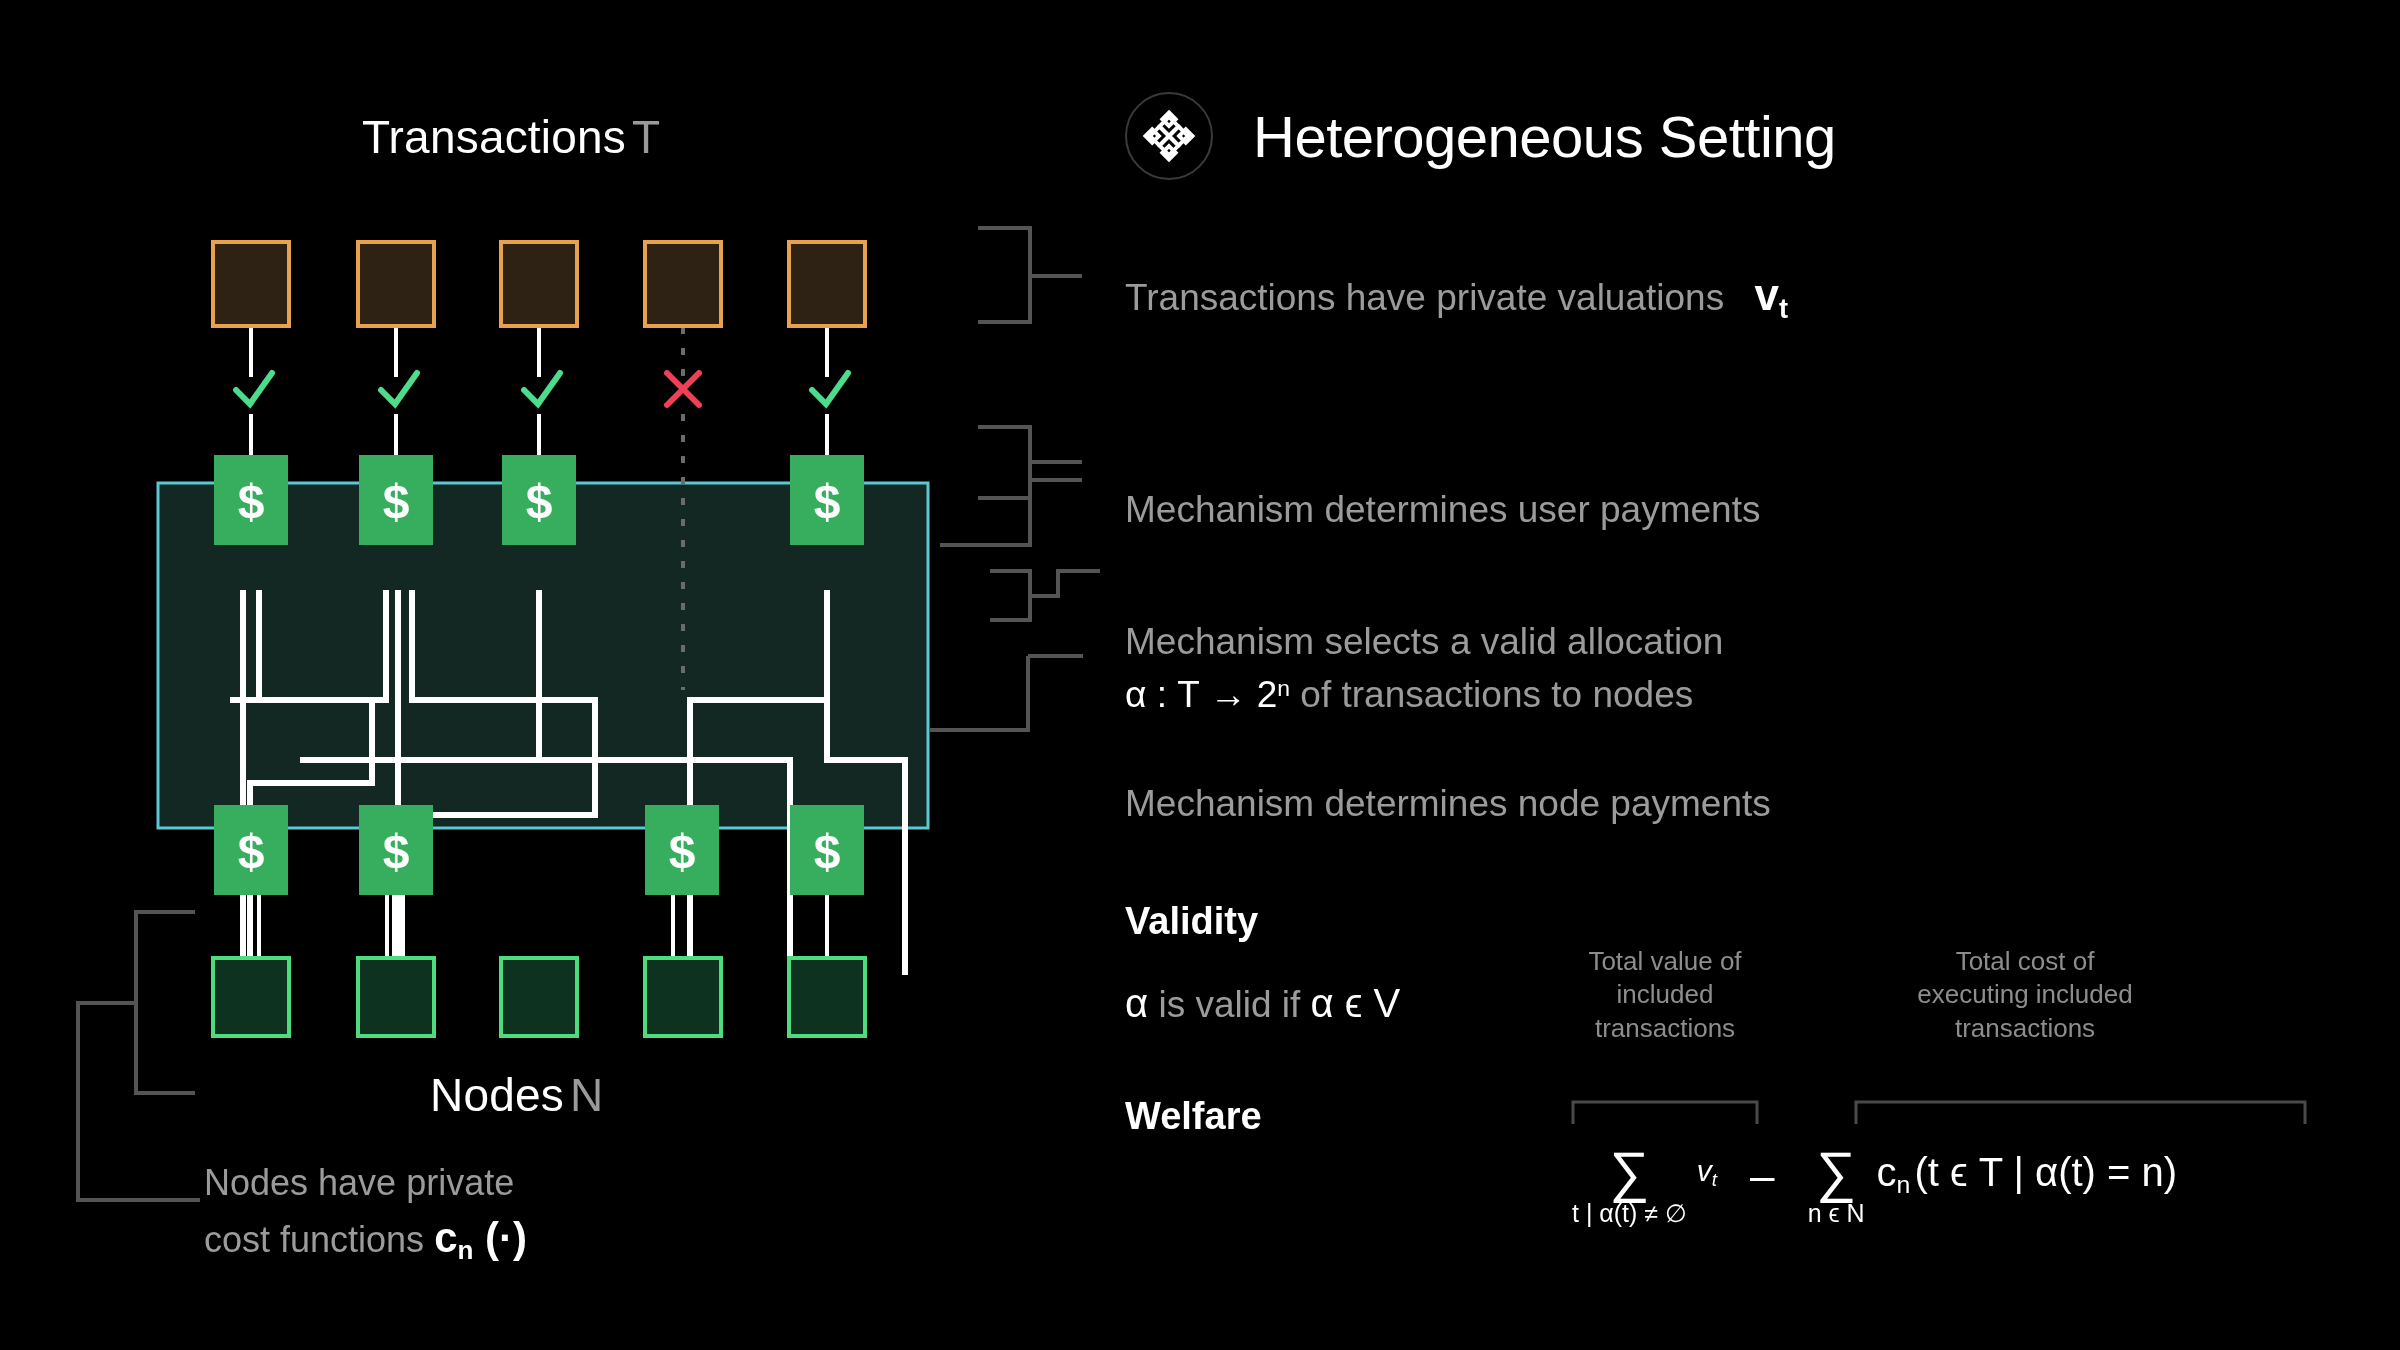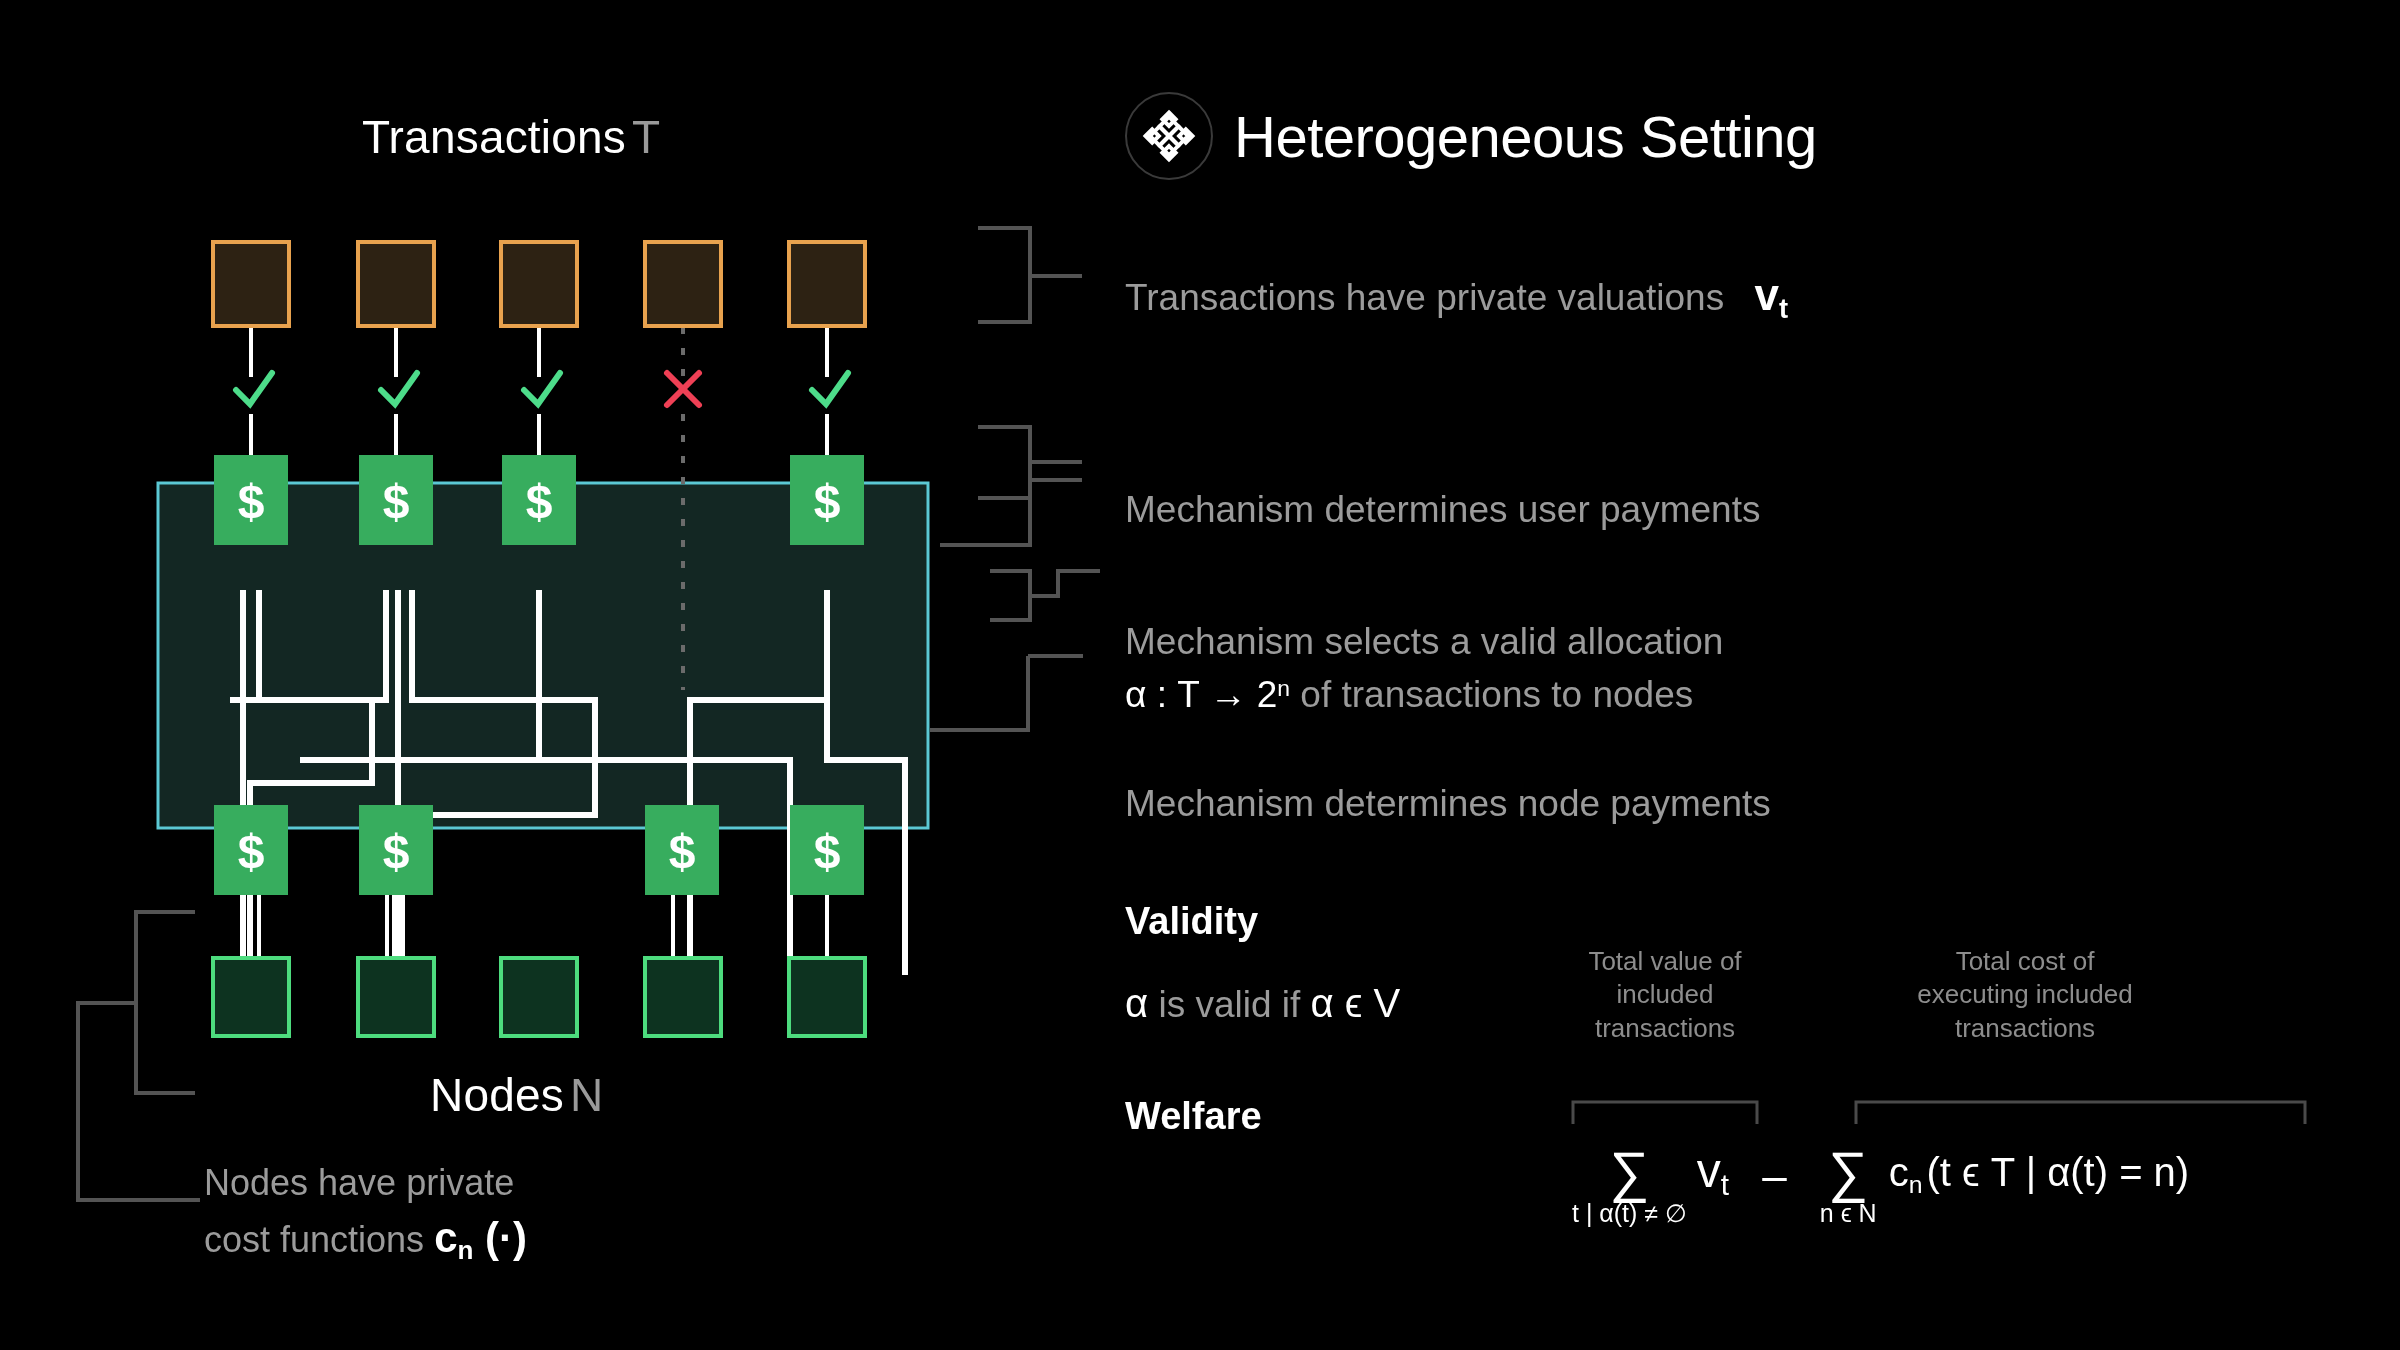--- a/index.html
+++ b/index.html
@@ -36,21 +36,21 @@
   }
   .diagram-title .sym { color: #9a9a9a; padding-left: 6px; }
 
   
   .header-row {
     position: absolute;
     left: 1125px;
     top: 92px;
     display: flex;
     align-items: center;
-    gap: 21px;
+    gap: 40px;
   }
   .logo-badge {
     width: 84px; height: 84px;
     border-radius: 50%;
     border: 2px solid #3a3a3a;
     display: flex; align-items: center; justify-content: center;
     flex: 0 0 auto;
   }
   .header-title {
     font-size: 58px;
@@ -317,21 +317,21 @@
       <path d="M 296 34 L 296 12 L 745 12 L 745 34"></path>
     </g>
   </svg>
 
   <div class="formula" style="left:1572px; top:1145px;">
     <span class="fterm">
       <span class="sumgrp">
         <span class="big">∑</span>
         <span class="lim">t | α(t) ≠ ∅</span>
       </span>
-      <span style="font-size:48px; padding-left:10px; position:relative; top:-14px;"><span>v</span><sub class="s">t</sub></span>
+      <span style="font-size:30px; padding-left:10px; position:relative; top:-14px;font-style:italic;"><span>v</span><sub class="s">t</sub></span>
     </span>
     <span style="font-size:44px; padding:0 22px; position:relative; top:-6px;">–</span>
     <span class="fterm">
       <span class="sumgrp">
         <span class="big">∑</span>
         <span class="lim">n ϵ N</span>
       </span>
       <span style="font-size:40px; padding-left:12px; position:relative; top:-12px;"><span>c</span><sub class="s">n</sub><span style="padding-left:4px;text-align:center;">(t ϵ T | α(t) = n)</span></span>
     </span>
   </div>

